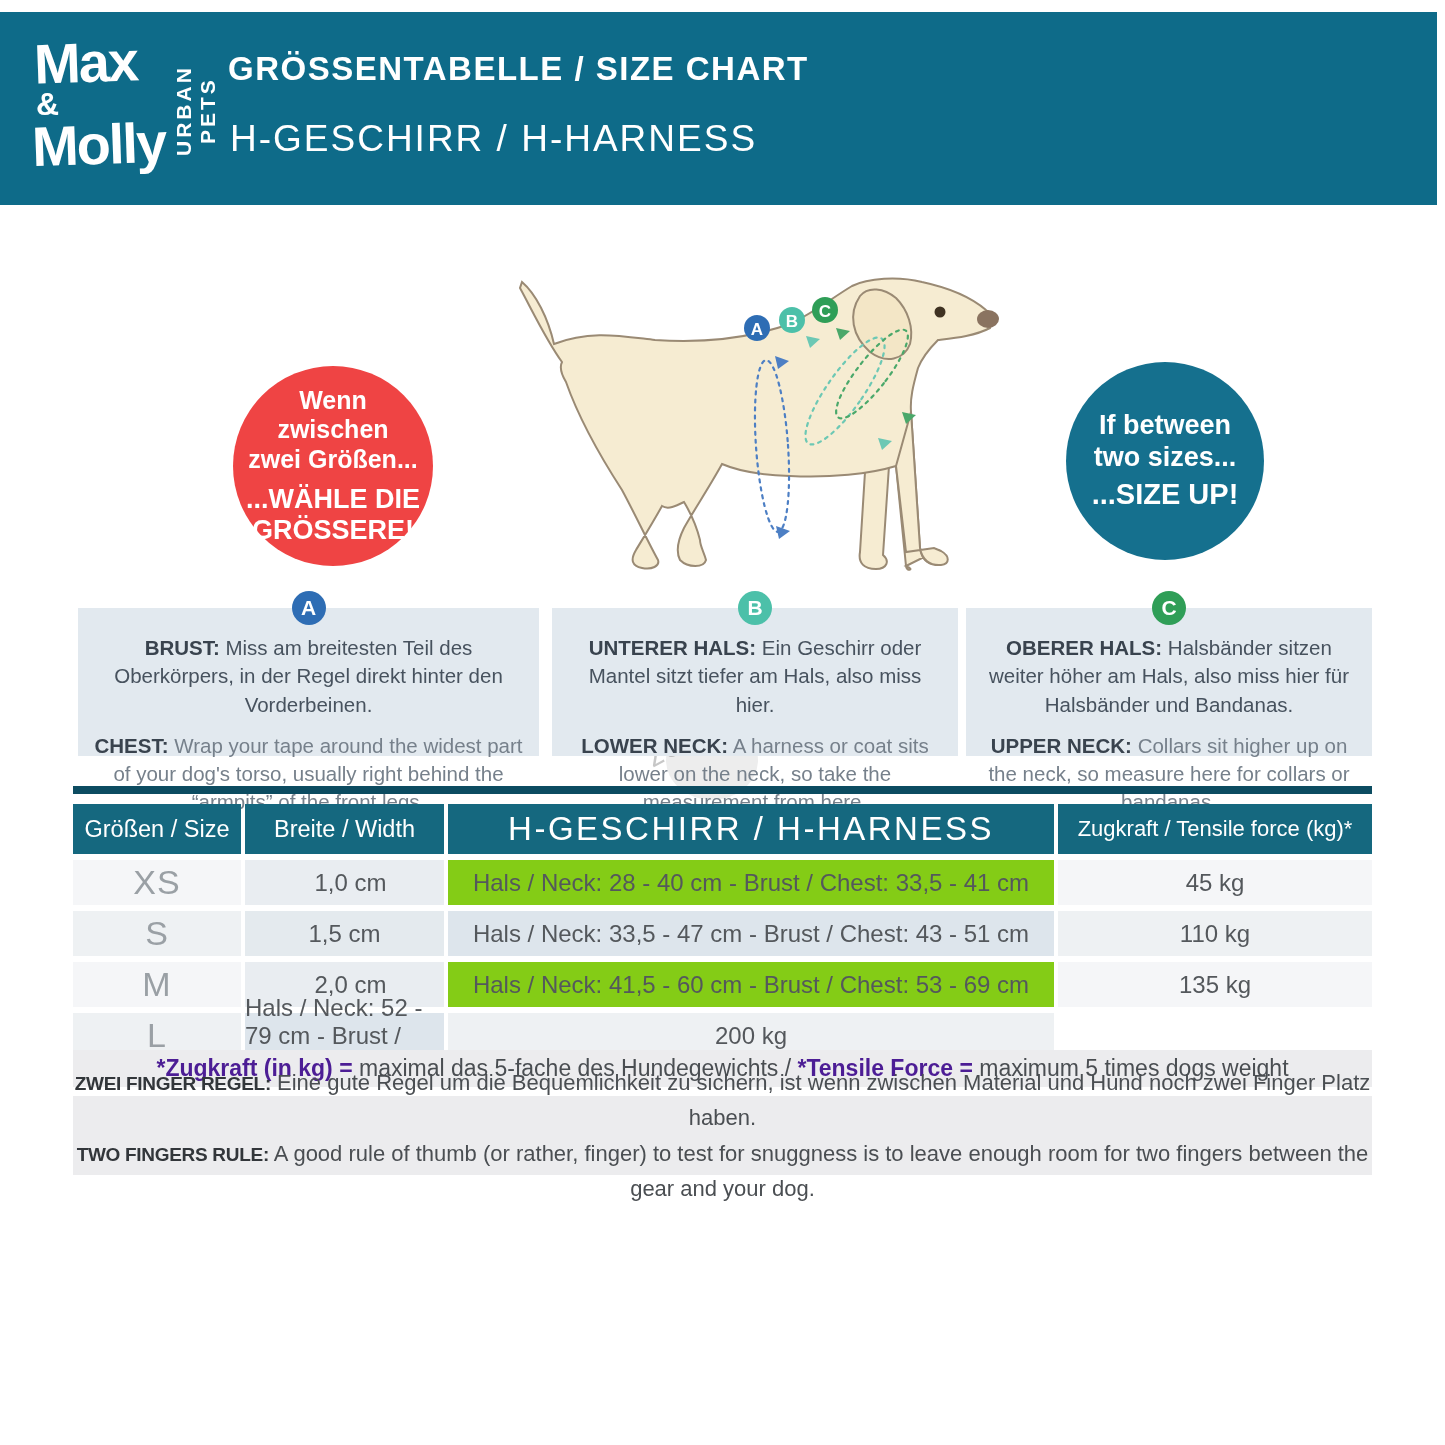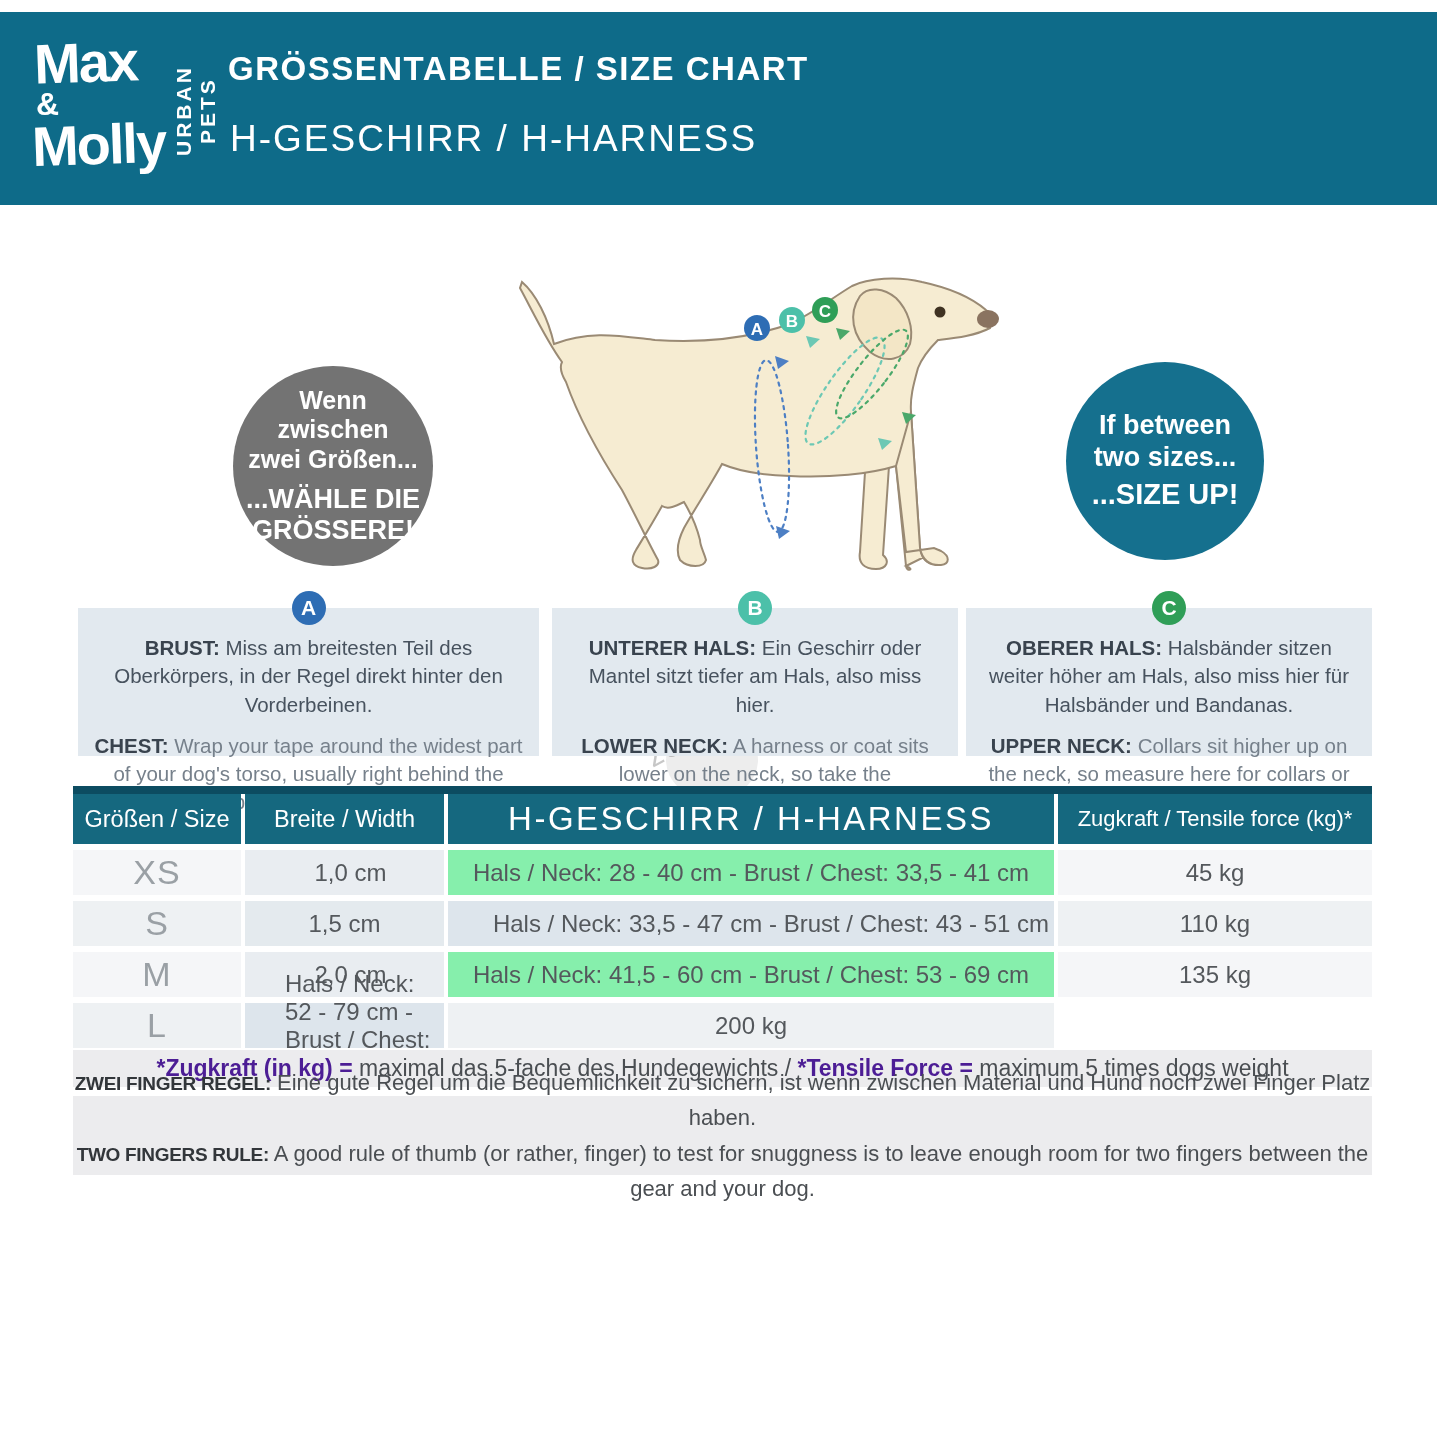--- a/index.html
+++ b/index.html
@@ -13,21 +13,21 @@
   .logo-amp{position:absolute;left:12px;top:58px;font-size:32px;font-weight:800;}
   .logo-molly{position:absolute;left:8px;top:84px;font-size:56px;font-weight:800;transform:rotate(-2deg);letter-spacing:-2px;}
   .logo-tagline{position:absolute;left:148px;top:4px;height:158px;writing-mode:vertical-rl;transform:rotate(180deg);
                 font-size:21px;font-weight:700;letter-spacing:3px;text-align:center;}
   .banner-title{position:absolute;left:228px;top:38px;color:#fff;font-size:33px;font-weight:700;letter-spacing:1.5px;}
   .banner-subtitle{position:absolute;left:230px;top:106px;color:#fff;font-size:37px;font-weight:400;letter-spacing:2px;}
 
   
   .bubble{position:absolute;border-radius:50%;color:#fff;display:flex;flex-direction:column;
           align-items:center;justify-content:center;text-align:center;}
-  .bubble-left{left:233px;top:366px;width:200px;height:200px;background:#737373;}
+  .bubble-left{left:233px;top:366px;width:200px;height:200px;background:#ef4444;}
   .bubble-right{left:1066px;top:362px;width:198px;height:198px;background:#15708e;}
   .bubble .ln{font-size:25px;font-weight:600;line-height:1.18;}
   .bubble .ln-bold{font-size:27px;font-weight:800;line-height:1.15;}
   .bubble-right .ln{font-size:27px;text-align:right;}
   .bubble-right .ln-bold{font-size:29px;margin-top:4px;}
   .bubble .gap{height:10px;}
 
   
   .dog-figure{position:absolute;left:470px;top:266px;width:590px;height:342px;}
 
@@ -48,35 +48,35 @@
   .badge-teal{background:#4cc0a9;}
   .badge-green{background:#2f9e57;}
   .de-label,.en-label{font-weight:700;color:#39434e;}
   .de-text{color:#47525e;}
   .en-line{display:block;margin-top:13px;color:#76808b;}
 
   
   .size-table{position:absolute;left:73px;top:786px;width:1299px;}
   .tbl-topbar{width:100%;height:8px;background:#0c4c61;}
   .tbl-row{display:grid;grid-template-columns:168px 199px 606px 314px;column-gap:4px;}
-  .tbl-head{margin-top:0;}
+  .tbl-head{margin-top:10px;}
   .tbl-head .cell{background:#15687f;color:#fff;height:50px;display:flex;align-items:center;justify-content:center;}
   .h-small{font-size:23.5px;font-weight:400;}
   .h-big{font-size:33px;font-weight:400;letter-spacing:2.5px;}
   .h-force{font-size:22px;font-weight:400;}
   .tbl-data{margin-top:6px;}
   .tbl-data .cell{height:45px;display:flex;align-items:center;justify-content:center;
                   font-size:24px;color:#54585c;}
   .c-size{font-size:34px !important;color:#9aa0a5 !important;font-weight:400;letter-spacing:1px;}
   .row-odd .c-size,.row-odd .c-force{background:#f5f6f8;}
   .row-odd .c-width{background:#e9edf1;padding-left:12px;}
-  .row-odd .c-meas{background:#86efac;}
+  .row-odd .c-meas{background:#84cc16;}
   .row-even .c-size,.row-even .c-force{background:#eef1f3;}
   .row-even .c-width{background:#e4eaee;}
-  .row-even .c-meas{background:#dde5ec;padding-left:40px;}
+  .row-even .c-meas{background:#dde5ec;}
 
   
   .note-band{position:absolute;left:73px;width:1299px;background:#ececee;color:#4a4e52;
              display:flex;flex-direction:column;align-items:center;justify-content:center;text-align:center;}
   .note-1{top:1050px;height:37px;font-size:23px;}
   .note-2{top:1096px;height:79px;font-size:22px;line-height:1.6;}
   .bold-frag{font-weight:700;color:#4c1d95;}
   .rule-label{font-weight:700;color:#32363a;font-size:19px;letter-spacing:-0.3px;}
 </style>
 </head>

